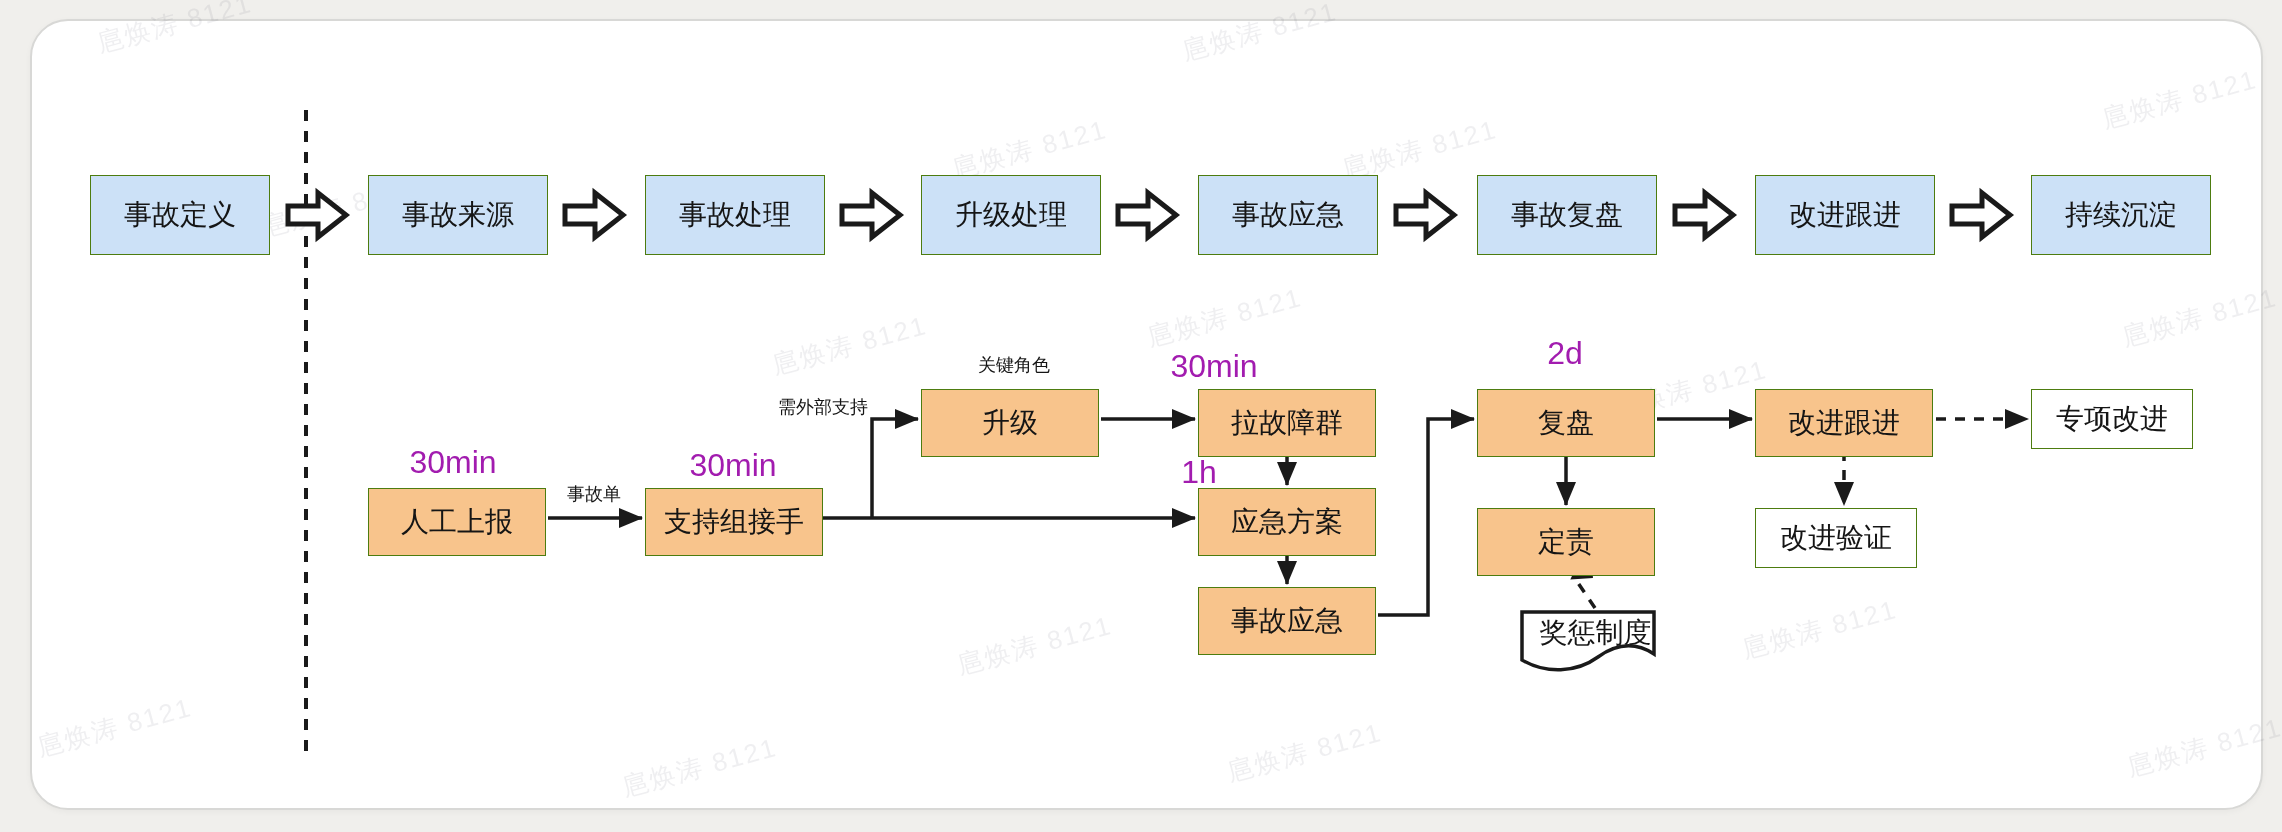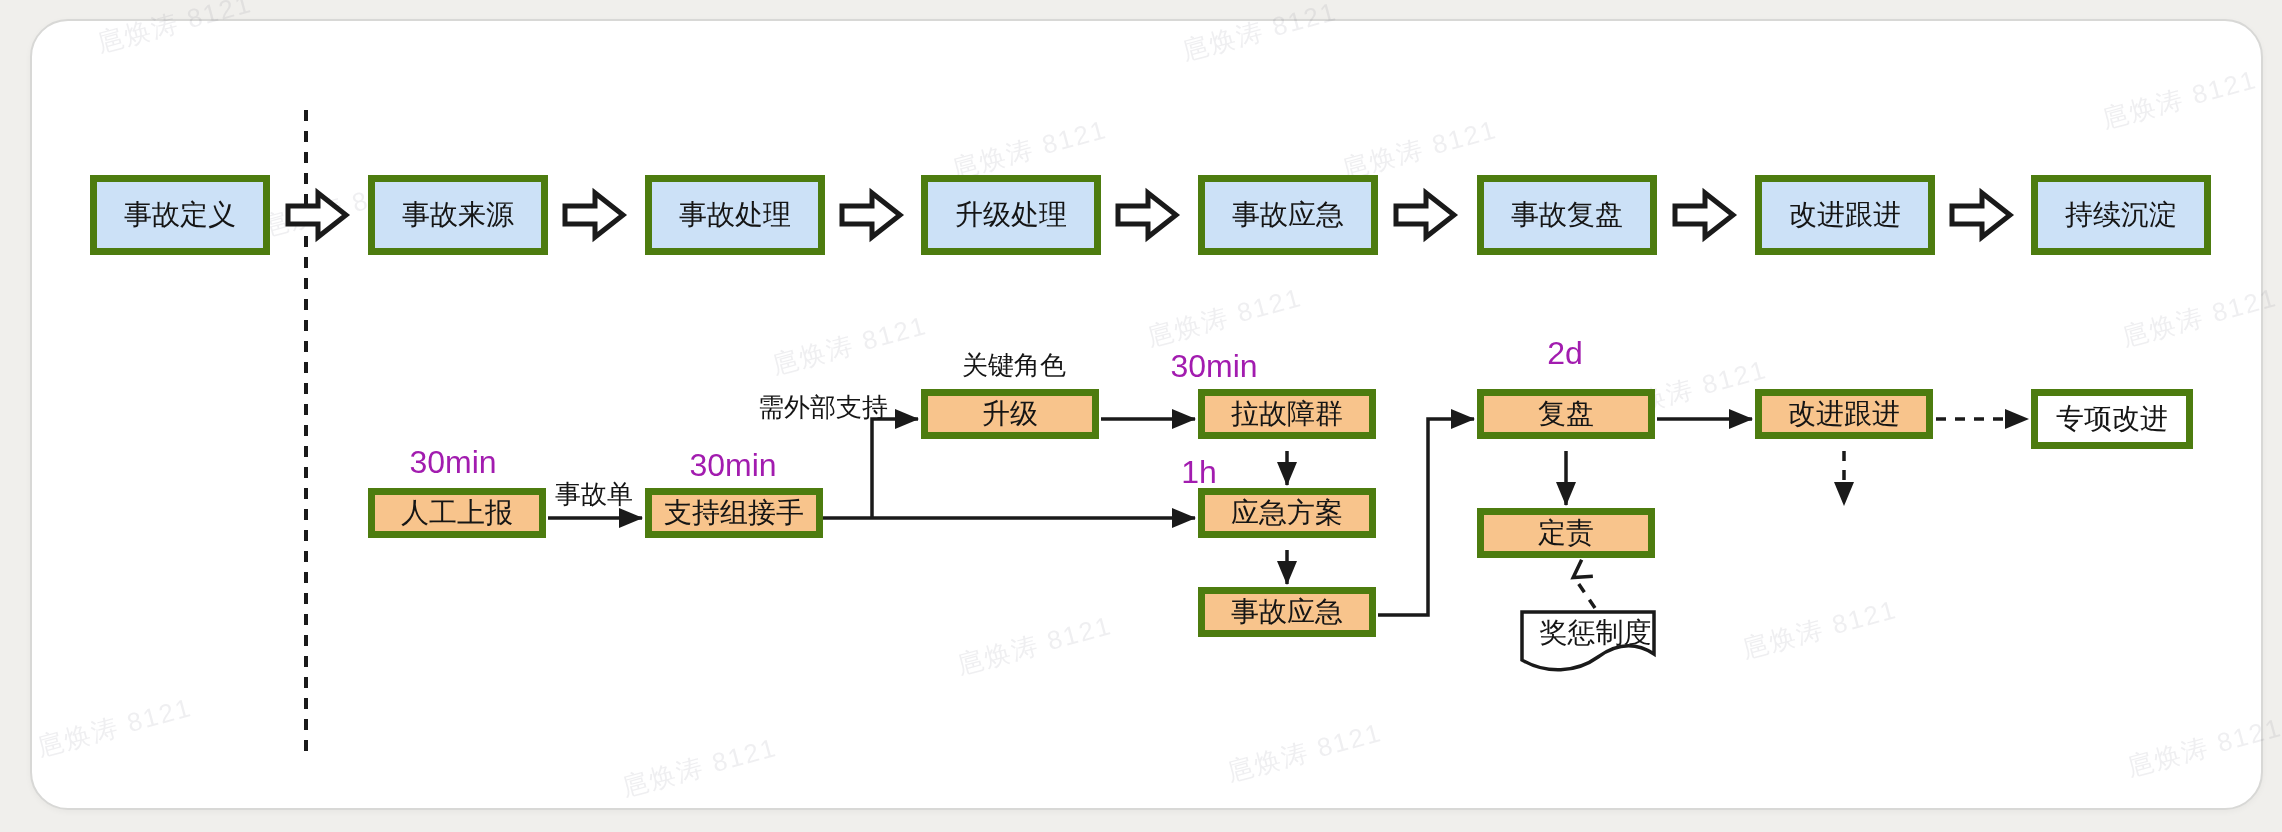--- a/index.html
+++ b/index.html
@@ -15,36 +15,36 @@
     box-shadow:0 2px 6px rgba(0,0,0,0.04);
   }
   .wm-layer{position:absolute;inset:0;pointer-events:none;}
   .wm{
     position:absolute;font-size:26px;letter-spacing:2px;
     color:rgba(70,70,90,0.085);transform:rotate(-15deg);white-space:nowrap;
   }
   svg.overlay{position:absolute;left:0;top:0;}
   .node{
     position:absolute;display:flex;align-items:center;justify-content:center;
-    box-sizing:border-box;border:7px solid #4d7c0f;text-align:center;
+    box-sizing:border-box;border:1px solid #4d7c0f;text-align:center;
     font-size:28px;line-height:1;white-space:nowrap;
   }
   .node.blue{background:#cce1f7;width:180px;height:80px;}
-  .node.orange{background:#f8c48c;width:178px;height:50px;}
+  .node.orange{background:#f8c48c;width:178px;height:68px;}
   .node.white{background:#ffffff;width:162px;height:60px;}
   .doc-node{
     position:absolute;left:1520px;top:610px;width:136px;height:66px;
   }
   .doc-node .doc-label{
     position:absolute;left:0;top:6px;width:151px;text-align:center;
     font-size:28px;line-height:1.2;white-space:nowrap;
   }
   .lbl{
     position:absolute;transform:translate(-50%,-50%);
-    font-size:26px;line-height:1;white-space:nowrap;
+    font-size:18px;line-height:1;white-space:nowrap;
   }
   .lbl.time{color:#a21caf;font-size:32px;text-align:center;}
 </style>
 </head>
 <body>
 
 <div class="stage">
 
   <div class="card"></div>
 
@@ -155,20 +155,23 @@
     </div>
   <div class="node orange" style="left:1477px;top:389px">
       <span>复盘</span>
     </div>
   <div class="node orange" style="left:1477px;top:508px">
       <span>定责</span>
     </div>
   <div class="node orange" style="left:1755px;top:389px">
       <span>改进跟进</span>
     </div>
+  <div class="node white" style="left:1755px;top:508px">
+      <span>改进验证</span>
+    </div>
   <div class="node white" style="left:2031px;top:389px">
       <span>专项改进</span>
     </div>
 
   <div class="doc-node">
     <div class="doc-label">奖惩制度</div>
   </div>
 
   <span class="lbl time" style="left:453px;top:462px">30min</span>
   <span class="lbl time" style="left:733px;top:465px">30min</span>

